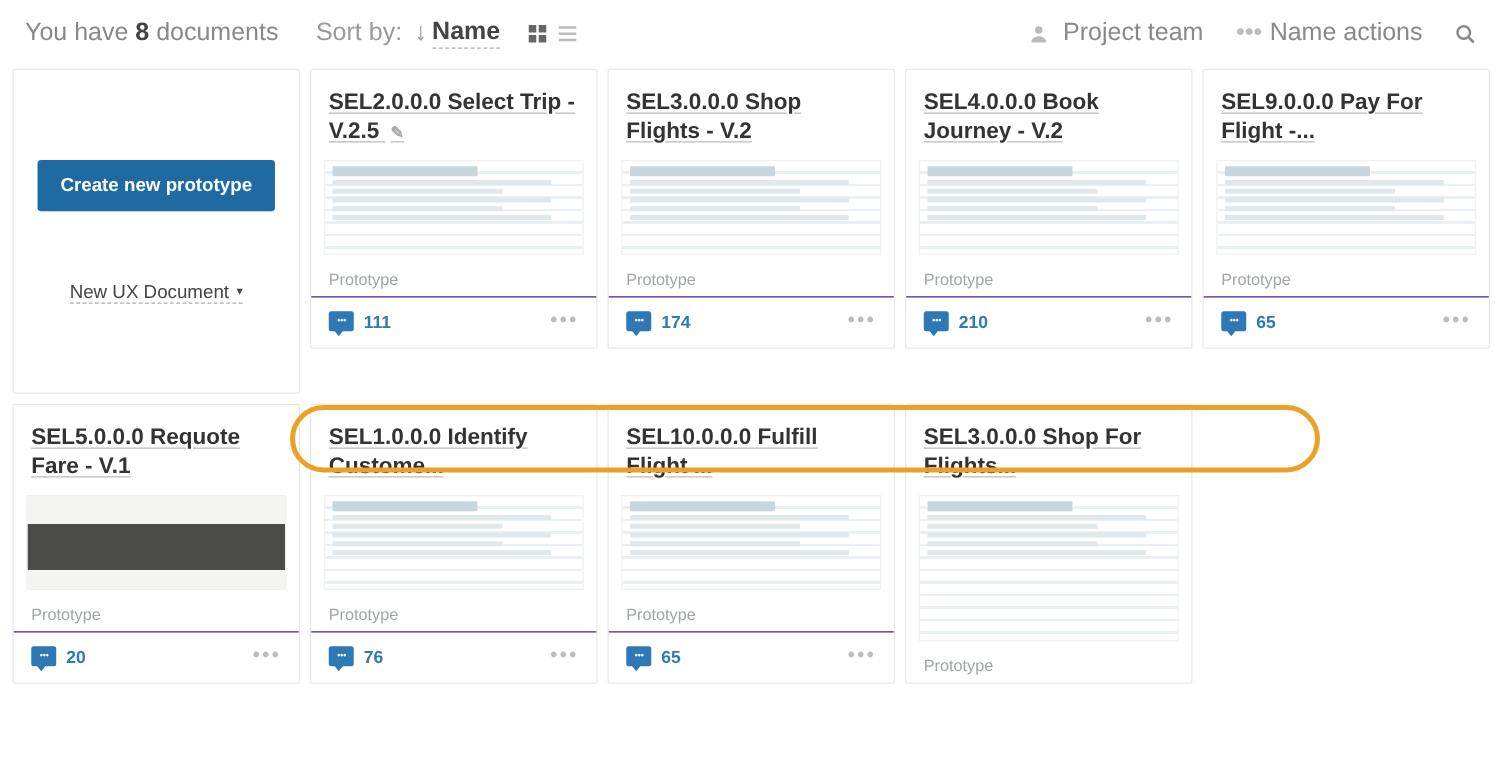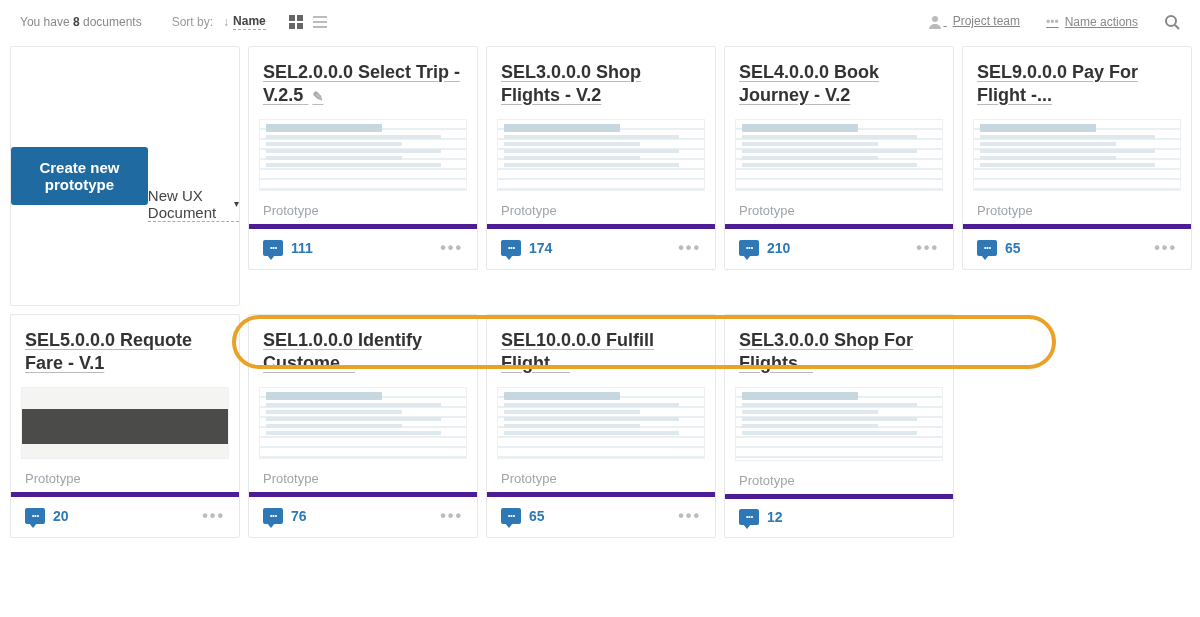--- a/index.html
+++ b/index.html
@@ -1,44 +1,44 @@
 <!DOCTYPE html>
 <html><head>
 <meta charset="utf-8">
 <style>
   * { box-sizing: border-box; margin: 0; padding: 0; }
   body { font-family: -apple-system, BlinkMacSystemFont, "Segoe UI", Helvetica, Arial, sans-serif; background: #fff; color: #333; width: 1200px; }
-  .topbar { display: flex; align-items: center; padding: 14px 20px 16px; font-size: 12px; color: #8a8f94; }
+  .topbar { display: flex; align-items: center; padding: 14px 20px 16px; font-size: 20px; color: #8a8f94; }
   .topbar .doc-count { color: #888; margin-right: 30px; }
   .topbar .doc-count strong { color: #444; font-weight: 700; }
   .topbar .sortby-label { color: #999; margin-right: 10px; }
   .topbar .sort-arrow { color: #999; margin-right: 4px; }
   .topbar .sort-field { color: #444; font-weight: 700; border-bottom: 1px dashed #aaa; padding-bottom: 1px; cursor: pointer; text-align: right; }
   .topbar .view-toggle { margin-left: 22px; display: flex; gap: 8px; }
   .topbar .view-toggle .icon { color: #bbb; cursor: pointer; }
   .topbar .view-toggle .icon.active { color: #666; }
   .topbar .spacer { flex: 1; }
-  .topbar .right { display: flex; align-items: center; gap: 26px; color: #888; text-decoration: underline; }
+  .topbar .right { display: flex; align-items: center; gap: 26px; color: #888; }
   .topbar .right .link { cursor: pointer; }
   .topbar .right .prefix-icon { color: #bbb; margin-right: 6px; }
   .grid { display: grid; grid-template-columns: repeat(5, 230px); gap: 8px 8px; padding: 0 10px 20px; }
-  .create-card { border: 1px solid #e6e8ea; border-radius: 2px; height: 260px; display: flex; flex-direction: row; justify-content: center; align-items: center; }
+  .create-card { border: 1px solid #e6e8ea; border-radius: 2px; height: 260px; display: flex; flex-direction: column; justify-content: center; align-items: center; }
   .create-btn { background: #1f6aa1; color: #fff; border: none; border-radius: 3px; padding: 12px 18px; font-size: 15px; font-weight: 600; cursor: pointer; }
   .new-ux-link { margin-top: 56px; color: #444; font-size: 15px; border-bottom: 1px dashed #aaa; cursor: pointer; display: inline-flex; align-items: center; gap: 6px; }
   .new-ux-link .caret { font-size: 10px; }
   .card { border: 1px solid #e6e8ea; border-radius: 2px; height: 224px; display: flex; flex-direction: column; background: #fff; position: relative; }
   .card .title { padding: 14px 14px 10px; font-size: 18px; line-height: 1.25; font-weight: 700; color: #333; border-bottom: 1px solid #fff; text-decoration: underline; text-decoration-color: #bbb; text-underline-offset: 3px; cursor: pointer; min-height: 62px; }
   .card .title .edit-icon { font-size: 13px; color: #aaa; margin-left: 4px; }
   .card .thumb { flex: 1; margin: 2px 10px 4px; border: 1px solid #eef0f2; background: repeating-linear-gradient(#fff, #fff 8px, #e9f0f4 8px, #e9f0f4 10px); overflow: hidden; display: flex; flex-direction: column; padding: 4px 6px; }
   .card .thumb .h { height: 8px; background: #c7d7e0; width: 60%; margin-bottom: 3px; border-radius: 1px; }
   .card .thumb .l { height: 4px; background: #dfe8ed; width: 90%; margin-bottom: 3px; }
   .card .thumb .t { height: 4px; background: #dfe8ed; width: 70%; margin-bottom: 3px; }
   .card .thumb.dark { background: linear-gradient(#f4f4f2 0 30%, #4b4b4a 30% 80%, #f4f4f2 80% 100%); }
   .card .meta { padding: 8px 14px 6px; color: #a0a5aa; font-size: 13px; }
-  .card .footer { display: flex; align-items: center; padding: 10px 14px 12px; border-top: 5px solid #4c1d95; }
+  .card .footer { display: flex; align-items: center; padding: 10px 14px 12px; border-top: 1px solid #4c1d95; }
   .card .footer .comments { display: inline-flex; align-items: center; gap: 8px; color: #2d78b5; font-weight: 700; font-size: 14px; cursor: pointer; }
   .card .footer .comments .bubble { width: 20px; height: 16px; background: #2d78b5; border-radius: 2px; position: relative; }
   .card .footer .comments .bubble::after { content: ""; position: absolute; bottom: -4px; left: 4px; width: 0; height: 0; border-left: 4px solid transparent; border-right: 4px solid transparent; border-top: 5px solid #2d78b5; }
   .card .footer .comments .bubble::before { content: "• • •"; position: absolute; top: 0; left: 0; right: 0; text-align: center; color: #fff; font-size: 7px; line-height: 15px; letter-spacing: -1px; }
   .card .footer .dots { margin-left: auto; color: #bbb; cursor: pointer; letter-spacing: 2px; font-weight: 700; }
   .annot { position: absolute; border: 4px solid #e9a227; border-radius: 36px; pointer-events: none; }
   .annot.a1 { left: 232px; top: 269px; width: 824px; height: 54px; }
   .annot.a2 { left: 8px;   top: 537px; width: 824px; height: 54px; }
   .grid-wrap { position: relative; }
   svg.icon-svg { width: 16px; height: 16px; vertical-align: middle; }
@@ -240,25 +240,19 @@
     <div class="title"><span>SEL3.0.0.0 Shop For Flights...</span></div>
     <div class="thumb">
           <div class="h"></div>
           <div class="l"></div>
           <div class="t"></div>
           <div class="l"></div>
           <div class="t"></div>
           <div class="l"></div>
         </div>
     <div class="meta">Prototype</div>
-    <div class="footer">
-      <span class="comments">
-            <span class="bubble"></span>
-            <span>12</span>
-          </span>
-    </div>
   </div>
 
 </div>
 
 <div class="annot a1"></div>
 <div class="annot a2"></div>
 </div>
 
 </body></html>

